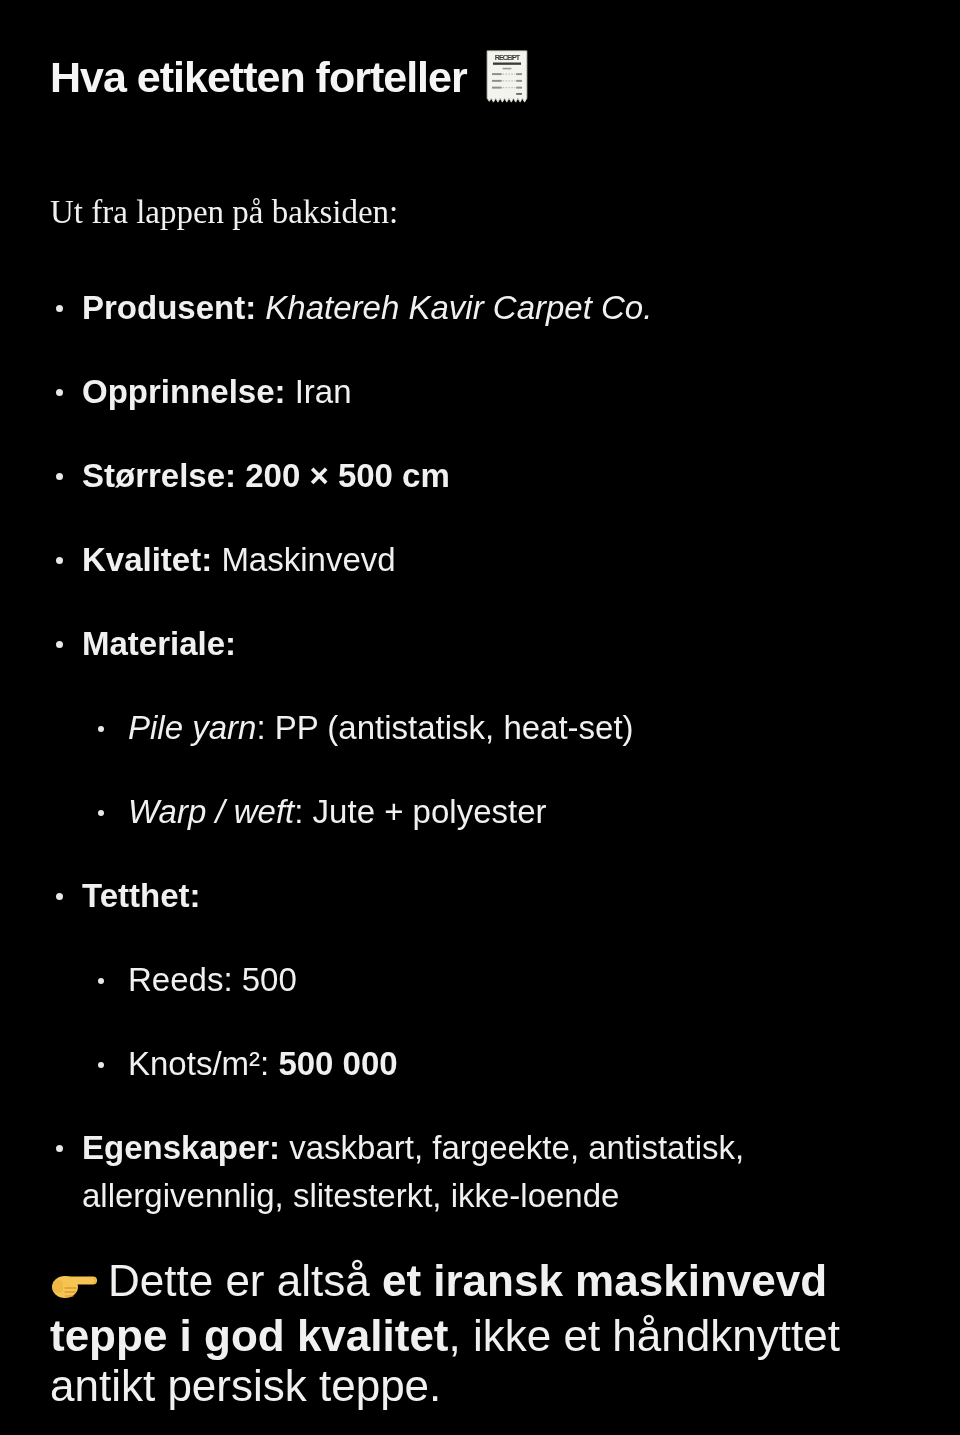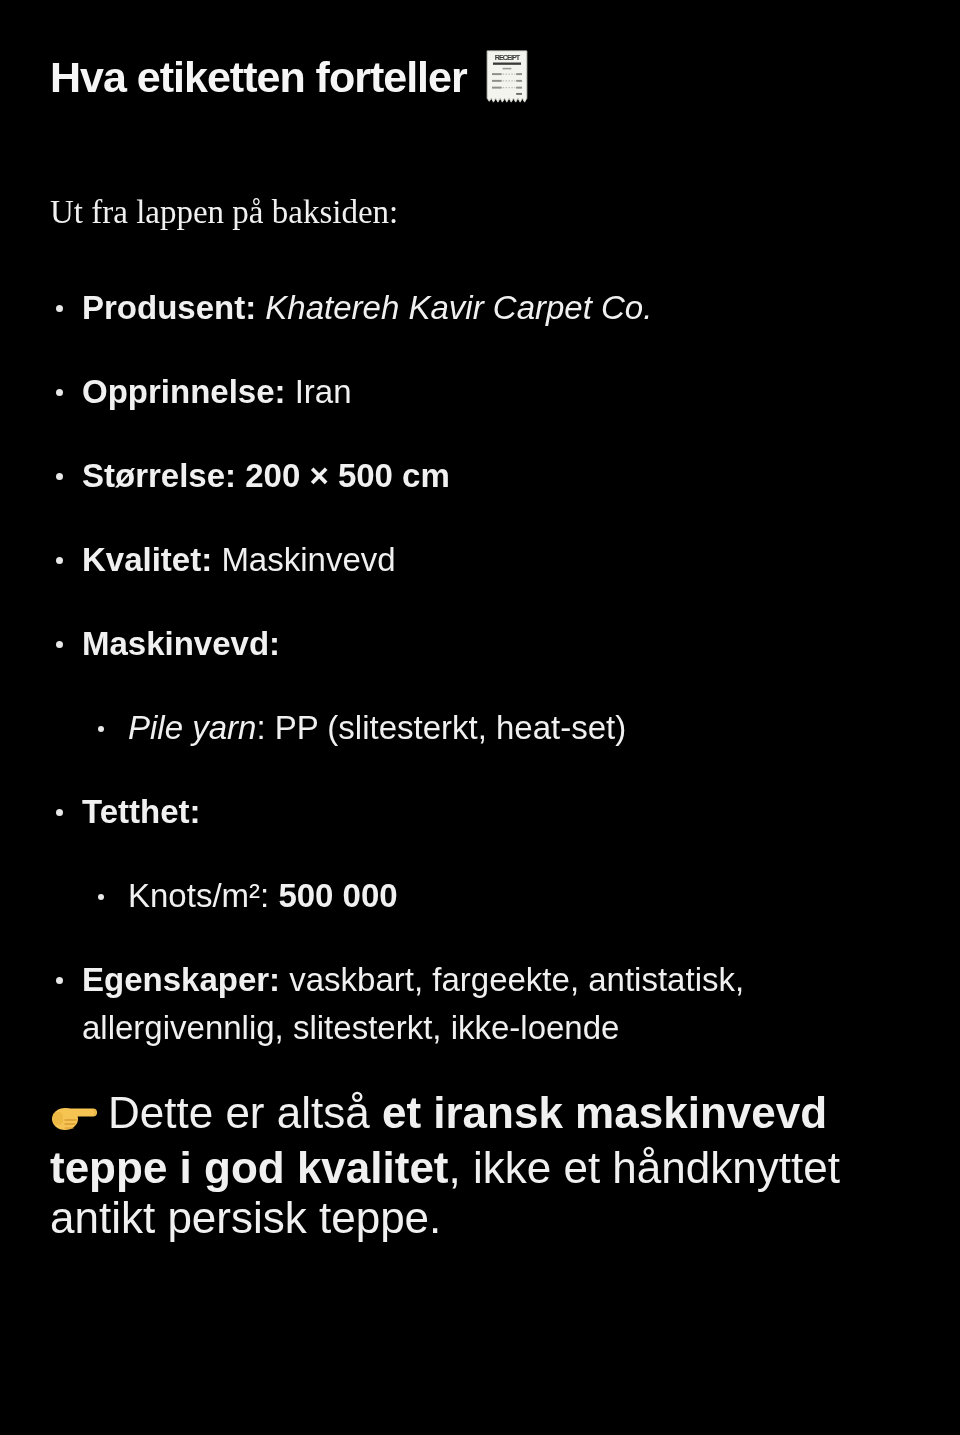--- a/index.html
+++ b/index.html
@@ -127,29 +127,37 @@
     <li class="lvl1">
       <span class="dot"></span>
       <span class="seg-b">Størrelse: 200 × 500 cm</span>
     </li>
     <li class="lvl1">
       <span class="dot"></span>
       <span class="seg-b">Kvalitet: </span><span class="seg-r">Maskinvevd</span>
     </li>
     <li class="lvl1">
       <span class="dot"></span>
-      <span class="seg-b">Maskinvevd:</span>
+      <span class="seg-b">Materiale:</span>
     </li>
     <li class="lvl2">
       <span class="dot"></span>
-      <span class="seg-i">Pile yarn</span><span class="seg-r">: PP (slitesterkt, heat-set)</span>
+      <span class="seg-i">Pile yarn</span><span class="seg-r">: PP (antistatisk, heat-set)</span>
+    </li>
+    <li class="lvl2">
+      <span class="dot"></span>
+      <span class="seg-i">Warp / weft</span><span class="seg-r">: Jute + polyester</span>
     </li>
     <li class="lvl1">
       <span class="dot"></span>
       <span class="seg-b">Tetthet:</span>
+    </li>
+    <li class="lvl2">
+      <span class="dot"></span>
+      <span class="seg-r">Reeds: 500</span>
     </li>
     <li class="lvl2">
       <span class="dot"></span>
       <span class="seg-r">Knots/m²: </span><span class="seg-b">500 000</span>
     </li>
     <li class="lvl1">
       <span class="dot"></span>
       <span class="seg-b">Egenskaper: </span><span class="seg-r">vaskbart, fargeekte, antistatisk, allergivennlig, slitesterkt, ikke-loende</span>
     </li>
   </ul>

